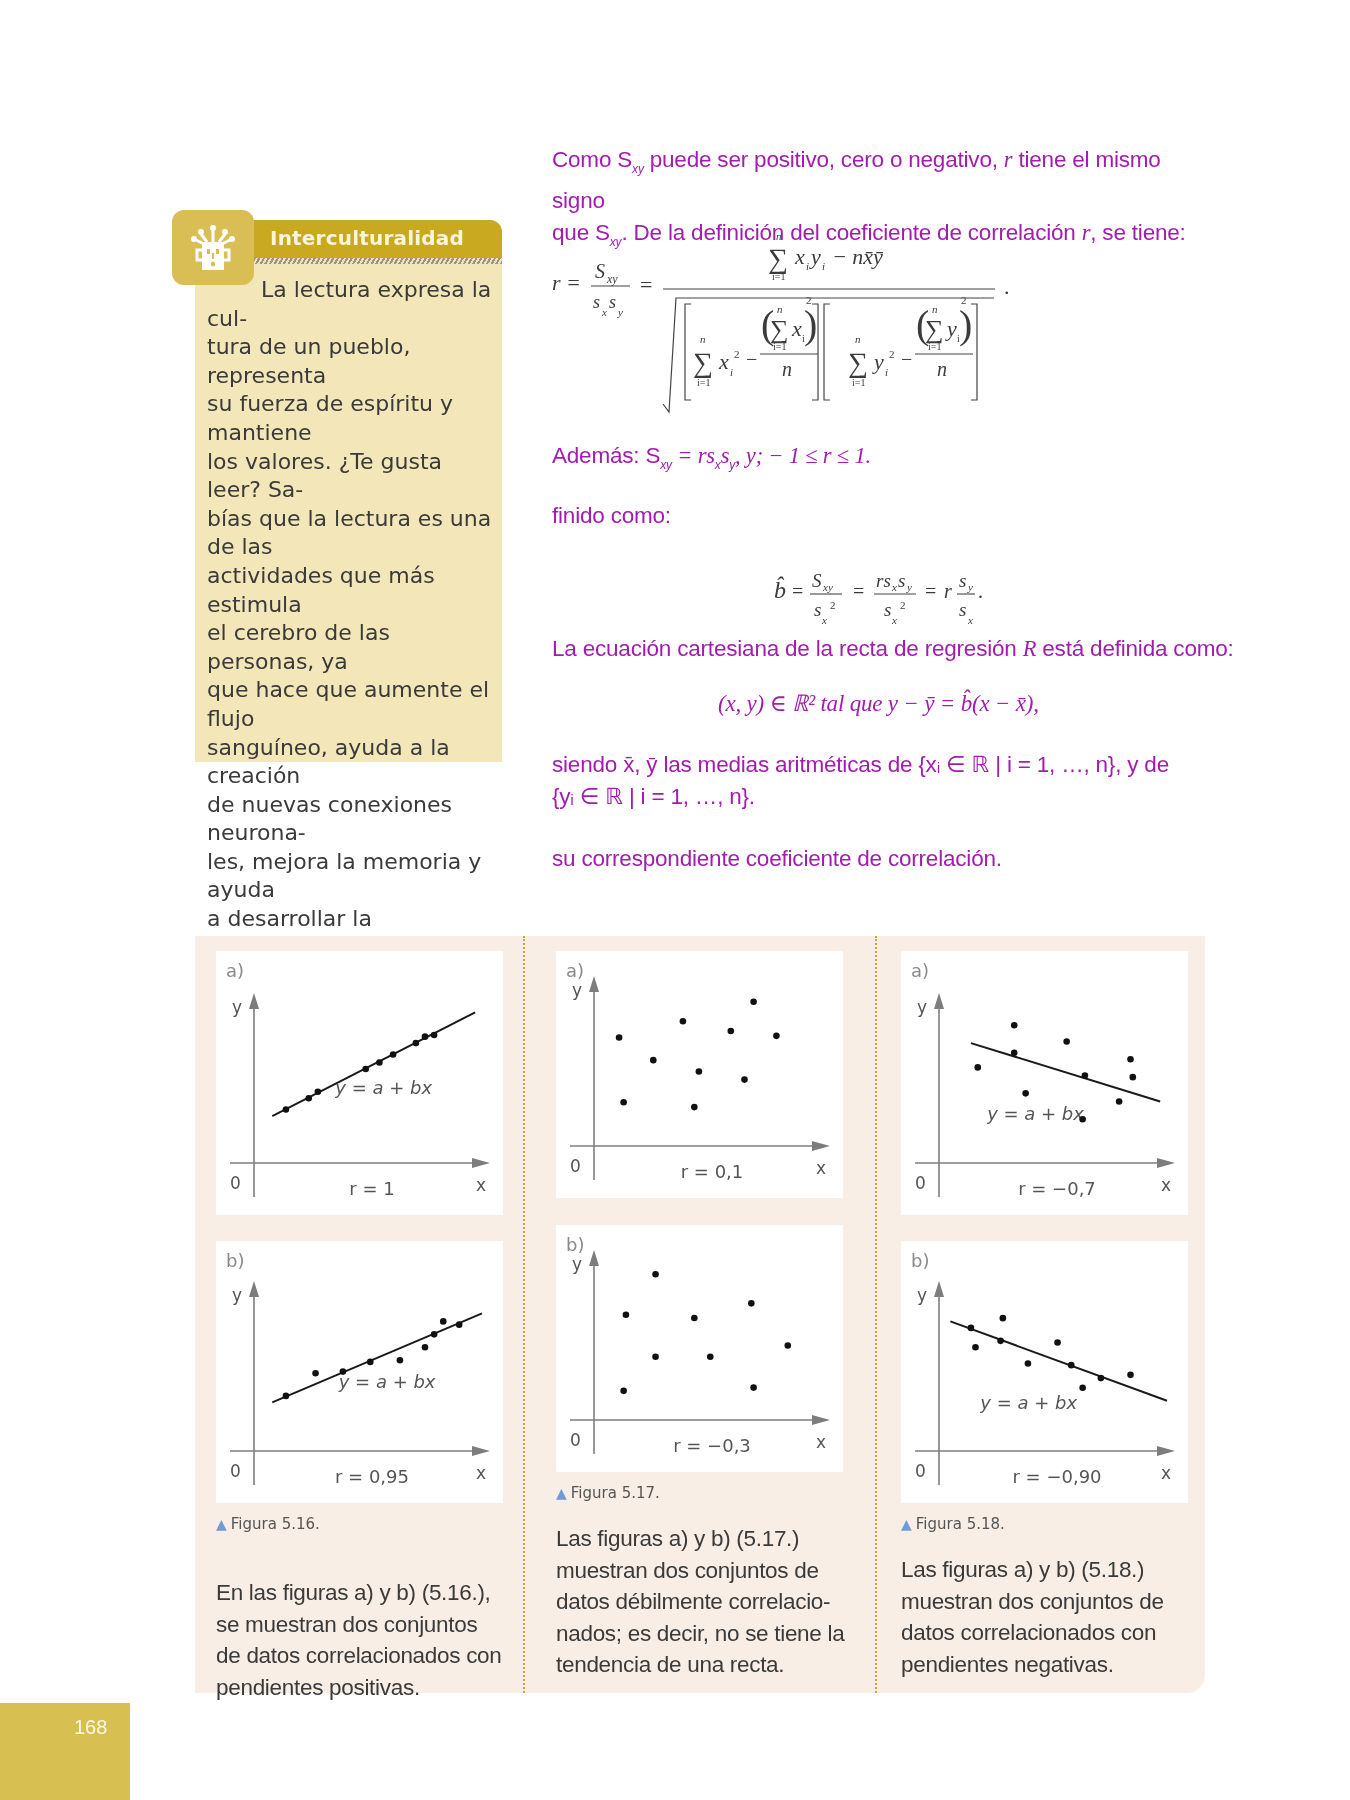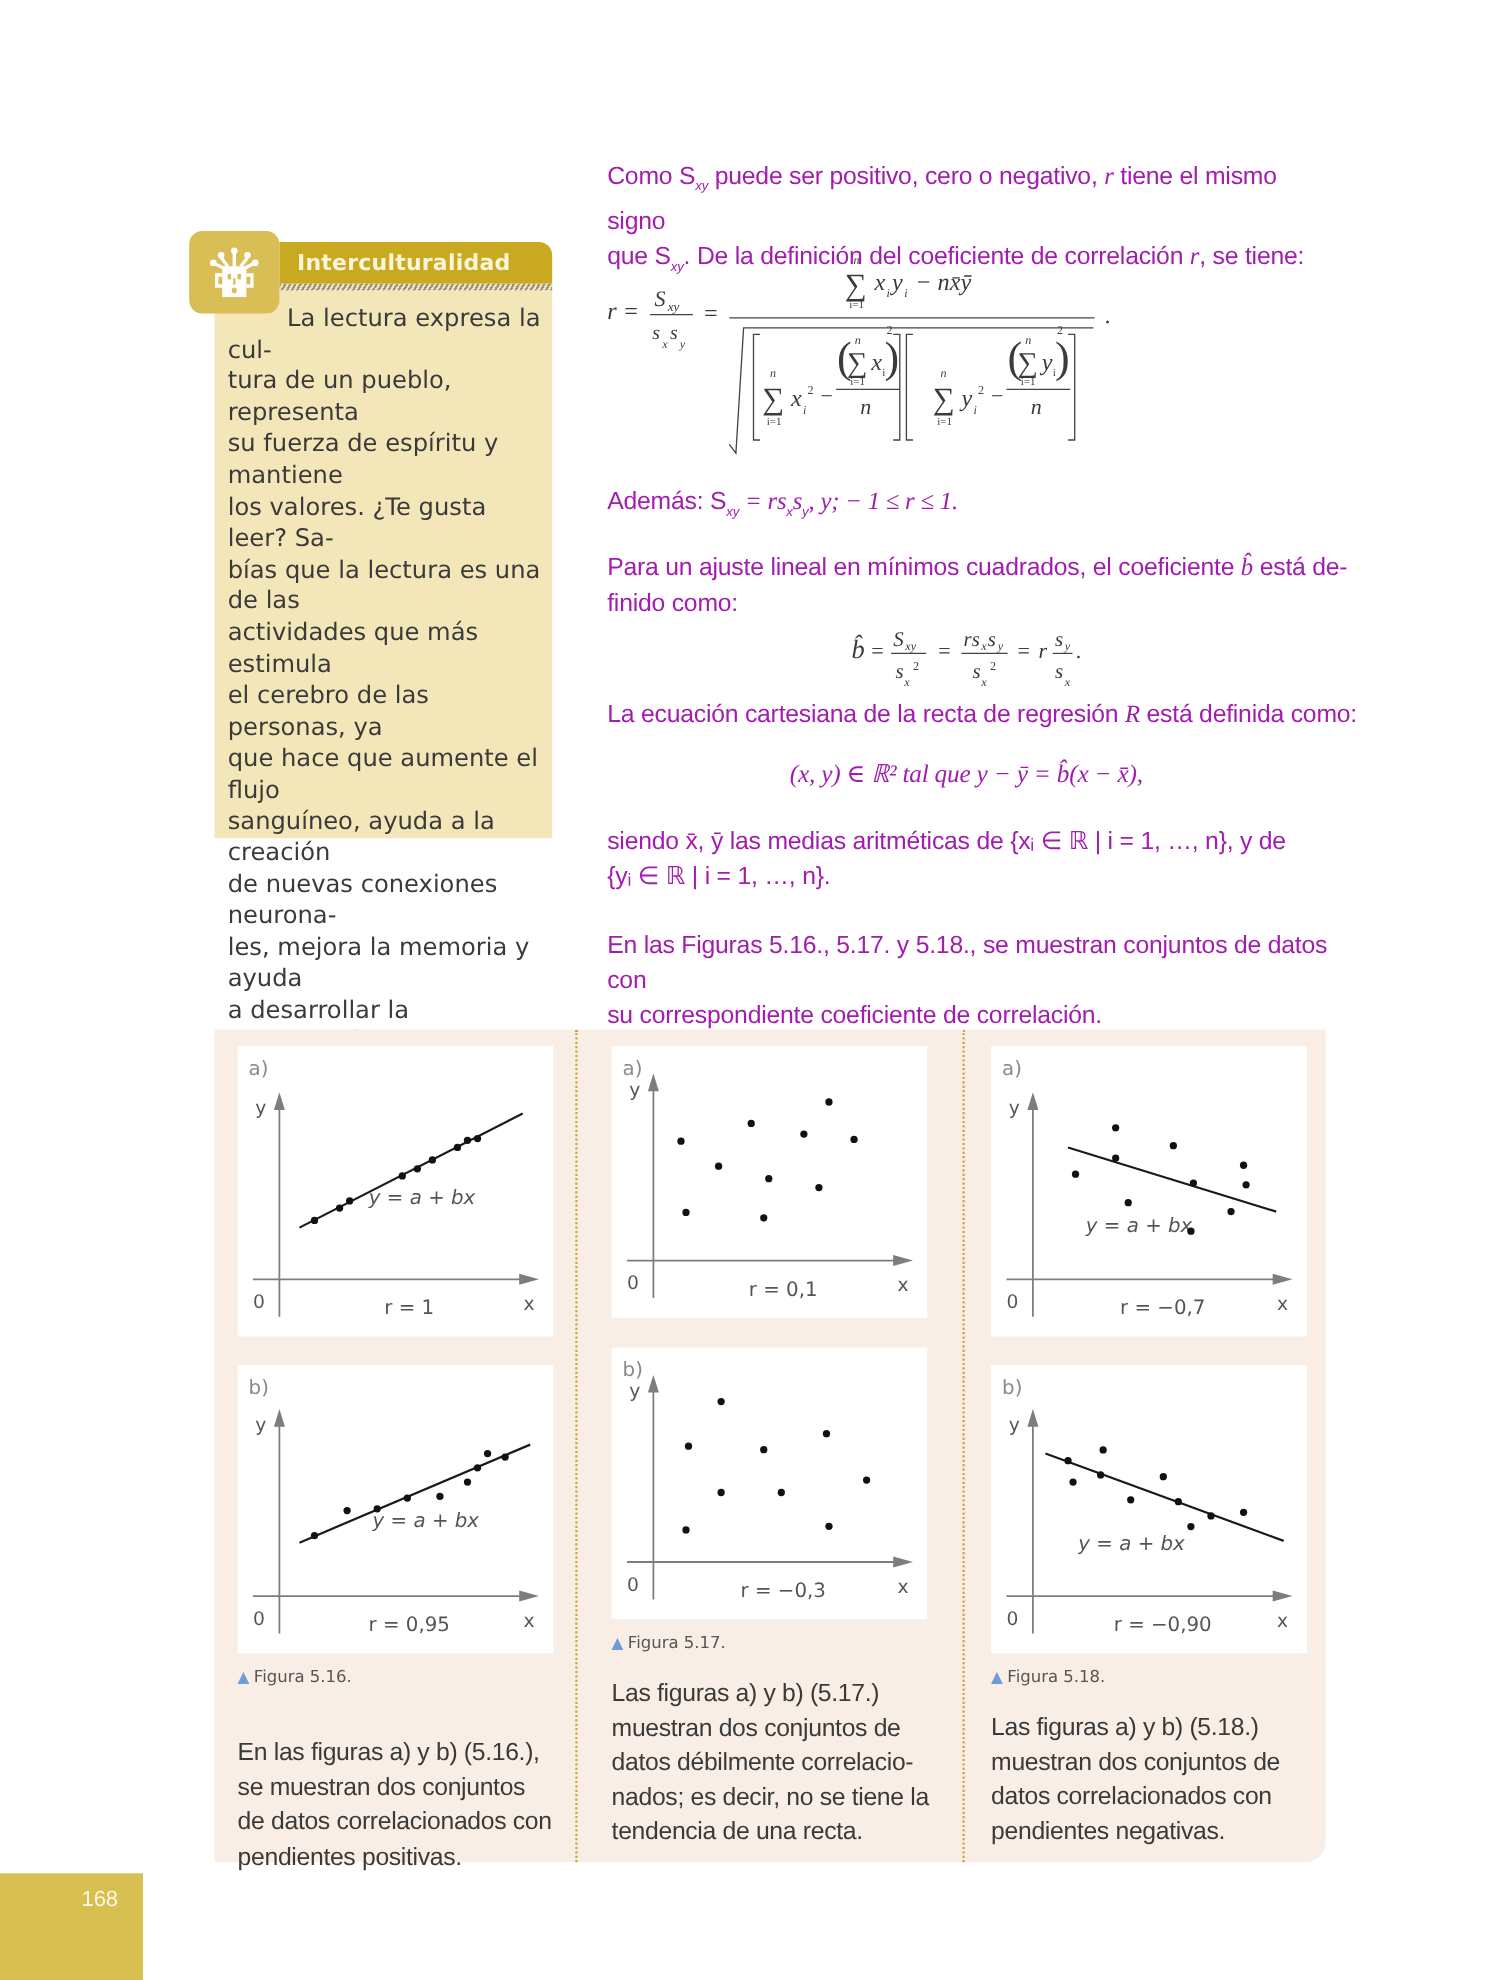--- a/index.html
+++ b/index.html
@@ -117,21 +117,20 @@
     <line x1="367" y1="128" x2="425" y2="128" stroke="#444" stroke-width="1"></line>
     <text x="389" y="150" font-size="20" font-style="italic">n</text>
   </g>
 </svg>
 
 <div class="abs txt" style="left:552px; top:440px;">
   <span>Además: S</span><sub>xy</sub><span class="it"> = rs</span><sub>x</sub><span class="it">s</span><sub>y</sub><span class="it">, y;   − 1 ≤ r ≤ 1.</span>
 </div>
 
 <div class="abs txt" style="left:552px; top:500px; width:680px;">
-  <div><span>Para un ajuste lineal en mínimos cuadrados, el coeficiente</span> <i>b̂</i> <span>está de-</span></div>
   <div>finido como:</div>
 </div>
 
 <svg class="abs" style="left:770px; top:560px;" width="230" height="70" viewBox="0 0 230 70">
   <g font-family="Liberation Serif, DejaVu Serif, serif" fill="#3b3b3b" font-style="italic">
     <text x="4" y="38" font-size="24">b̂</text>
     <text x="22" y="38" font-size="20" font-style="normal">=</text>
     <text x="42" y="27" font-size="19">S</text>
     <text x="53" y="31" font-size="11">xy</text>
     <line x1="40" y1="34" x2="72" y2="34" stroke="#444" stroke-width="1.1"></line>
@@ -163,21 +162,20 @@
 </div>
 
 <div class="abs txt it" style="left:718px; top:688px; font-size:23px;">(x, y) ∈ ℝ² tal que y − ȳ = b̂(x − x̄),</div>
 
 <div class="abs txt" style="left:552px; top:749px; width:680px;">
   <div>siendo x̄, ȳ las medias aritméticas de {xᵢ ∈ ℝ | i = 1, …, n}, y de</div>
   <div>{yᵢ ∈ ℝ | i = 1, …, n}.</div>
 </div>
 
 <div class="abs txt" style="left:552px; top:843px; width:680px;">
-  <div>En las Figuras 5.16., 5.17. y 5.18., se muestran conjuntos de datos con</div>
   <div>su correspondiente coeficiente de correlación.</div>
 </div>
 
 <div class="abs sb-body"></div>
 <div class="abs sb-head"></div>
 <div class="abs sb-hatch"></div>
 <div class="abs sb-title">Interculturalidad</div>
 <div class="abs badge">
   <svg width="46" height="48" viewBox="0 0 46 48">
     <g fill="#ffffff" stroke="#ffffff">

